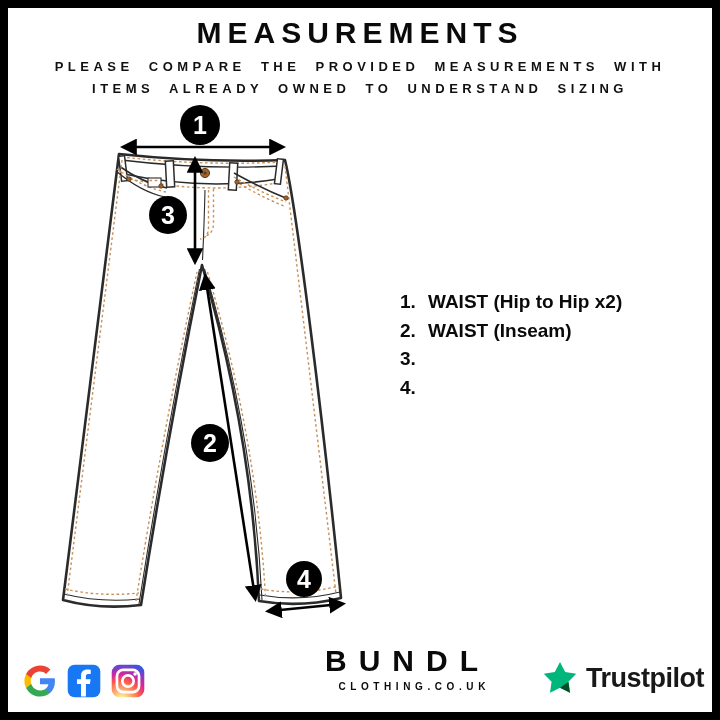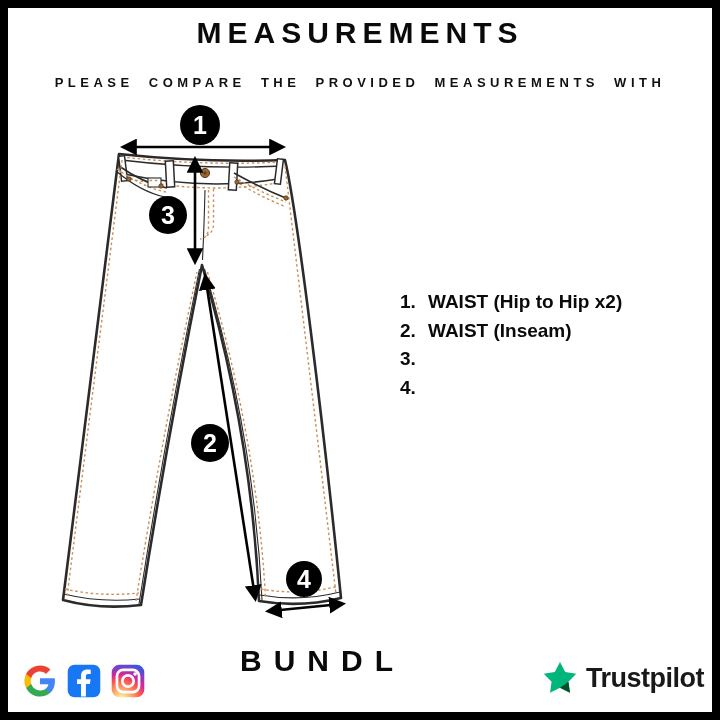--- a/index.html
+++ b/index.html
@@ -9,49 +9,50 @@
   }
   .frame{position:absolute;inset:0;border:8px solid #000;pointer-events:none;z-index:50;}
   
   .title{
     position:absolute;top:16px;left:0;width:720px;text-align:center;
     font-size:30px;font-weight:bold;letter-spacing:6px;color:#0a0a0a;
   }
   .subtitle{
     position:absolute;top:56px;left:0;width:720px;text-align:center;
     font-size:13px;font-weight:bold;letter-spacing:4.5px;word-spacing:7px;
-    line-height:21.5px;color:#111;margin-top:16px;
+    line-height:21.5px;color:#111;
   }
   
   .diagram{position:absolute;left:55px;top:100px;width:340px;height:530px;}
   .stitch{stroke:#c9915a;stroke-width:1.4;fill:none;stroke-dasharray:2.6 2.6;}
   .dline{stroke:#2b2b2b;fill:none;}
   .marker-num{font-family:"Liberation Sans",sans-serif;font-size:25px;font-weight:bold;fill:#fff;text-anchor:middle;}
   
   .legend{position:absolute;left:400px;top:288px;}
   .legend-row{display:flex;height:28.5px;align-items:center;}
   .legend-num{width:28px;font-size:19px;font-weight:bold;color:#0a0a0a;}
   .legend-label{font-size:19px;font-weight:bold;color:#0a0a0a;white-space:nowrap;}
   
   .social{position:absolute;left:23px;top:664px;display:flex;gap:10px;align-items:center;}
-  .brand{position:absolute;left:50%;transform:translateX(-50%);top:644px;text-align:left;width:260px;}
+  .brand{position:absolute;left:50%;transform:translateX(-50%);top:644px;text-align:right;width:260px;}
   .brand-name{font-size:30px;font-weight:bold;letter-spacing:12px;color:#0a0a0a;padding-left:10px;}
   .brand-domain{font-size:10px;font-weight:bold;letter-spacing:4.6px;color:#0a0a0a;margin-top:3px;padding-left:4px;}
   .trustpilot{position:absolute;left:543px;top:662px;display:flex;align-items:center;gap:9px;}
   .trustpilot-label{font-size:27px;font-weight:bold;letter-spacing:-0.5px;color:#191919;}
 </style>
 </head>
 <body>
 
 <div class="page">
   <div class="frame"></div>
 
   <div class="title">MEASUREMENTS</div>
   <div class="subtitle">
     <div>PLEASE COMPARE THE PROVIDED MEASUREMENTS WITH</div>
+    <div>ITEMS ALREADY OWNED TO UNDERSTAND SIZING</div>
   </div>
 
   <div class="diagram">
     <svg width="340" height="530" viewBox="0 0 340 530">
       <defs>
         <marker id="ah" viewBox="0 0 10 10" refX="7" refY="5" markerWidth="6.5" markerHeight="6.5" orient="auto-start-reverse">
           <path d="M0,0 L10,5 L0,10 Z" fill="#000"></path>
         </marker>
       </defs>
 
@@ -170,20 +171,21 @@
       </defs>
       <rect x="0.5" y="0.5" width="23" height="23" rx="5.5" fill="url(#igGrad)"></rect>
       <rect x="4.2" y="4.2" width="15.6" height="15.6" rx="4.4" fill="none" stroke="#ffffff" stroke-width="1.9"></rect>
       <circle cx="12" cy="12" r="4" fill="none" stroke="#ffffff" stroke-width="1.9"></circle>
       <circle cx="17" cy="7" r="1.25" fill="#ffffff"></circle>
     </svg>
   </div>
 
   <div class="brand">
     <div class="brand-name">BUNDL</div>
+    <div class="brand-domain">CLOTHING.CO.UK</div>
   </div>
 
   <div class="trustpilot">
     <svg width="34" height="32" viewBox="0 0 34 32">
       <polygon fill="#00B67A" points="17,0 22.2,9.9 33.2,11.7 25.4,19.7 27,30.8 17,25.8 7,30.8 8.6,19.7 0.8,11.7 11.8,9.9"></polygon>
       <polygon fill="#005128" points="17,25.8 27,30.8 25.4,19.7"></polygon>
     </svg>
     <span class="trustpilot-label">Trustpilot</span>
   </div>
 </div>

